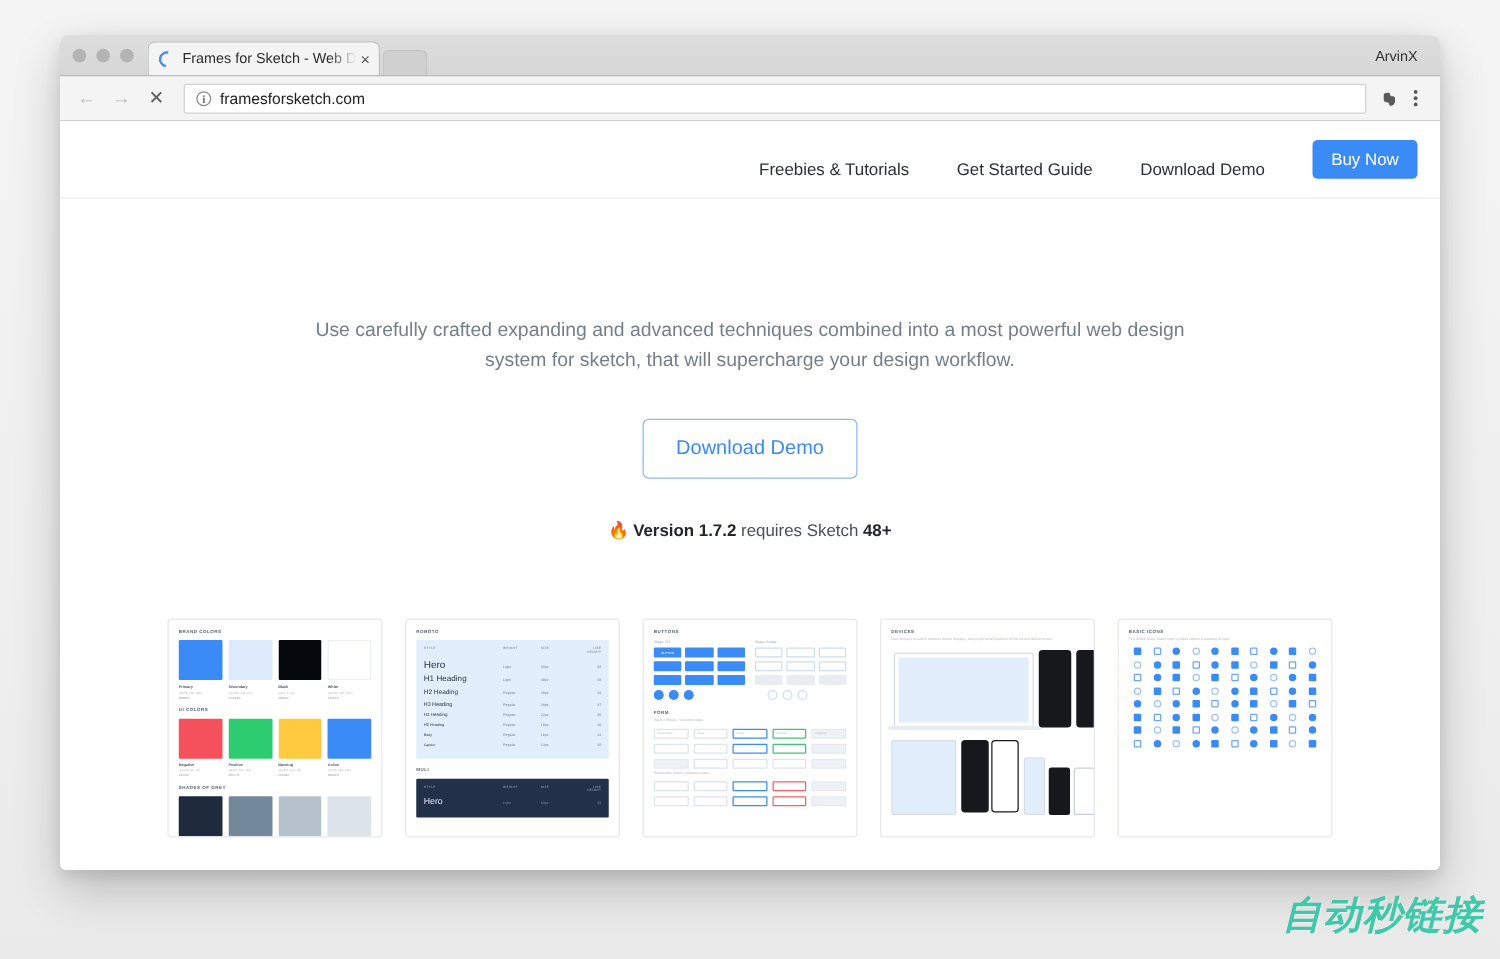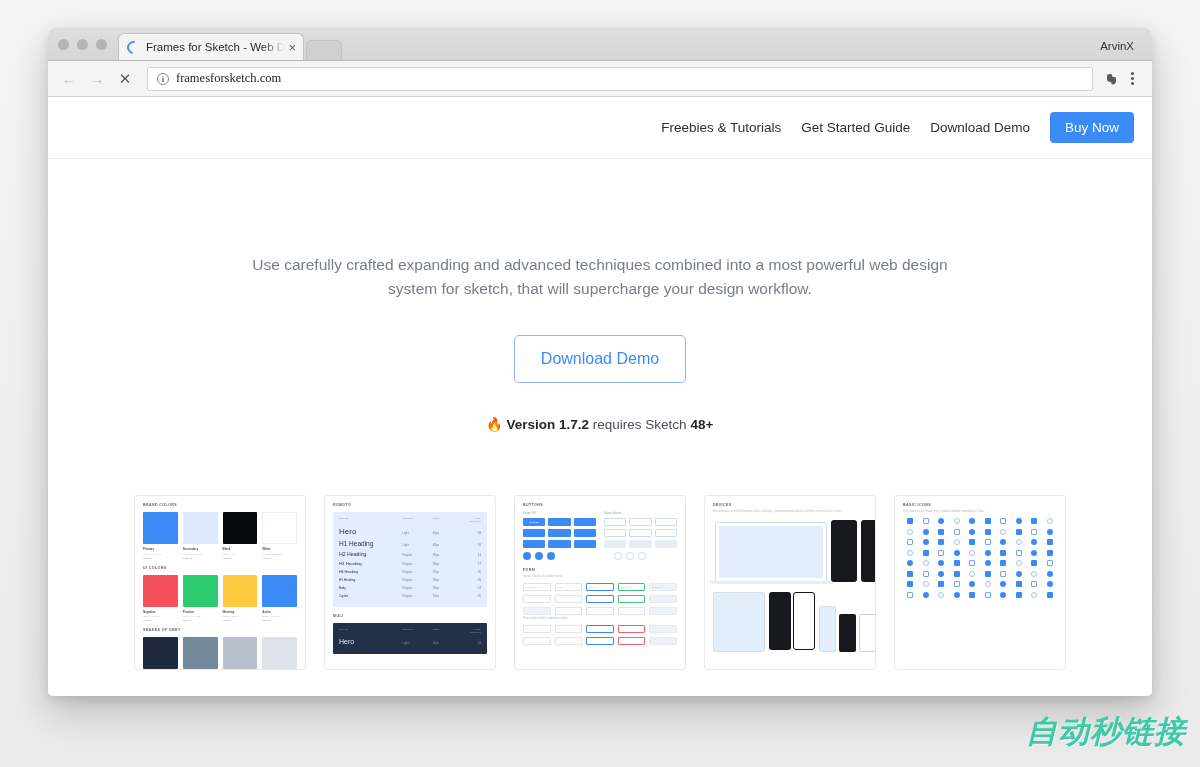--- a/index.html
+++ b/index.html
@@ -101,21 +101,21 @@
     display: flex; align-items: center; padding: 0 9px; gap: 7px;
   }
   .info-circle {
     width: 12px; height: 12px; border-radius: 50%;
     border: 1.3px solid #8a8a8a; color: #6d6d6d;
     font-size: 9px; font-weight: bold;
     display: flex; align-items: center; justify-content: center;
     font-family: "Liberation Serif", serif;
     flex: 0 0 12px;
   }
-  .url-text { font-size: 12.5px; color: #222; font-family: Liberation Serif, serif; }
+  .url-text { font-size: 12.5px; color: #222; }
   .ext-icon { width: 18px; height: 20px; display:flex; align-items:center; justify-content:center; }
   .kebab { width: 20px; display: flex; flex-direction: column; align-items: center; gap: 2px; }
   .kebab i { width: 3px; height: 3px; background: #555; border-radius: 50%; display: block; }
 
   
   .page { flex: 1; background: #fff; overflow: hidden; position: relative; }
 
   .site-header {
     height: 62px; border-bottom: 1px solid #ededed;
     display: flex; align-items: center;
@@ -126,21 +126,21 @@
     width: 38px; height: 38px; border-radius: 50%;
     background: #3b8bf6;
     display: flex; align-items: center; justify-content: center;
   }
   .brand-text .brand-name {
     font-size: 20px; font-weight: bold; color: #22252a; letter-spacing: -0.2px; line-height: 1.05;
   }
   .brand-text .brand-sub {
     font-size: 9.5px; font-weight: bold; color: #9aa0a8; letter-spacing: 0.1px; margin-top: 2px;
   }
-  .nav { margin-left: auto; display: flex; align-items: center; gap: 20px; }
+  .nav { margin-left: auto; display: flex; align-items: flex-end; gap: 38px; }
   .nav a { font-size: 13.5px; color: #2b2f36; text-decoration: none; white-space: nowrap; }
   .btn-buy {
     background: #3b8bf6; color: #fff;
     font-size: 13.5px; padding: 8px 15px; border-radius: 4px;
     white-space: nowrap;
   }
 
   
   .hero { text-align: center; padding-top: 72px; }
   .hero h1 {

